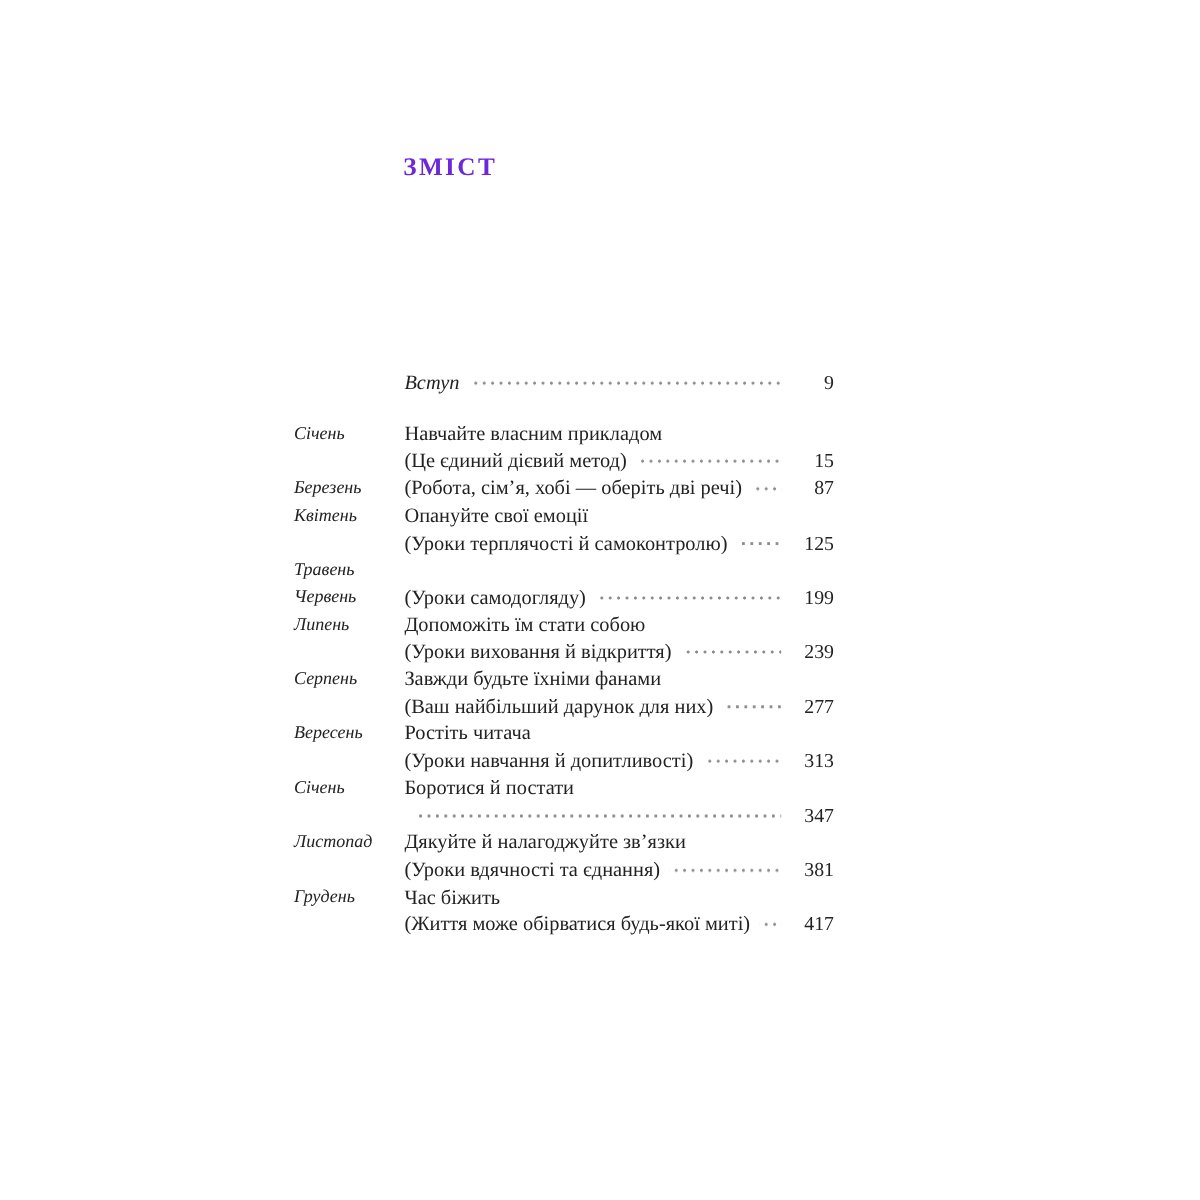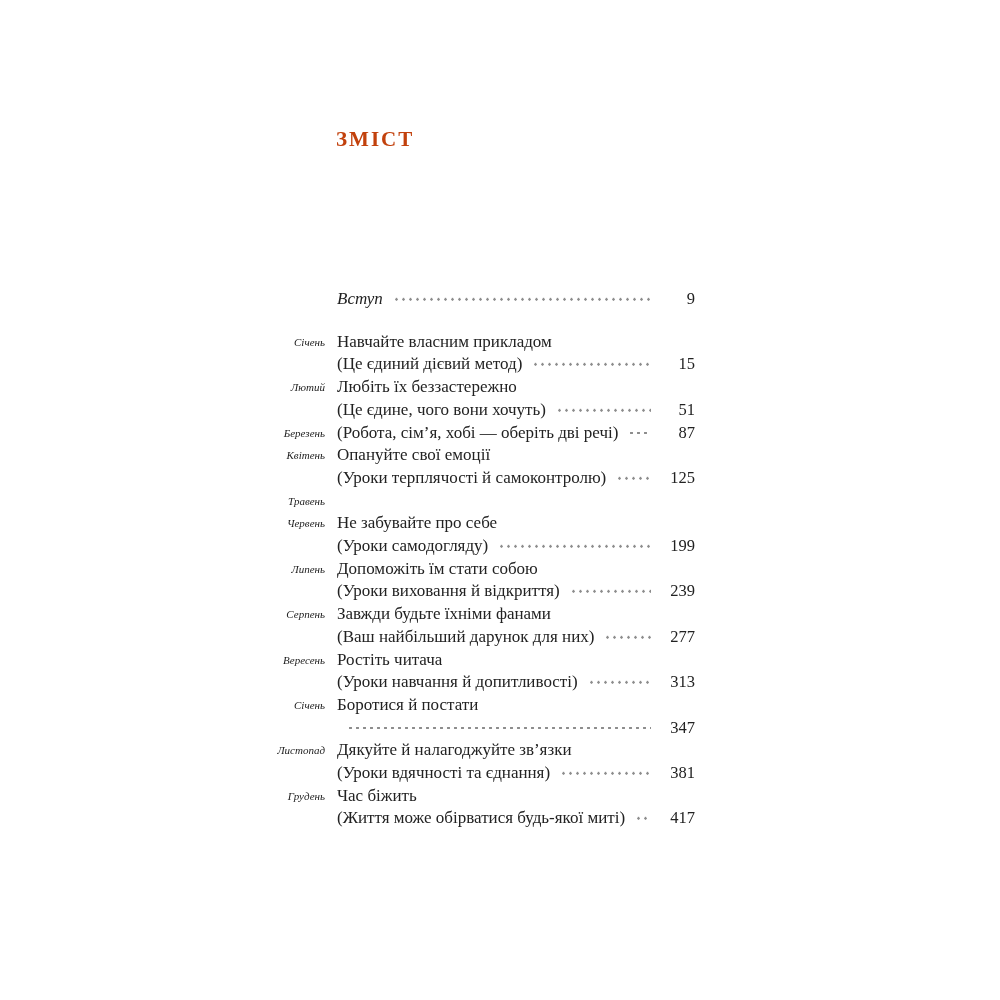--- a/index.html
+++ b/index.html
@@ -21,42 +21,41 @@
     background: #ffffff;
   }
   .title {
     position: absolute;
     left: 336px;
     top: 127px;
     margin: 0;
     font-size: 21px;
     font-weight: bold;
     letter-spacing: 2px;
-    color: #c2410c;
+    color: #6d28d9;
   }
   .toc {
     position: absolute;
     left: 245px;
-    top: 288px;
+    top: 308px;
     width: 450px;
   }
   .entry {
     display: flex;
     gap: 12px;
     margin-bottom: 0;
   }
   .entry.intro {
     margin-bottom: 20px;
   }
   .month {
     flex: none;
     width: 80px;
-    text-align: right;
     font-style: italic;
-    font-size: 11px;
+    font-size: 15px;
     line-height: 22.7px;
     white-space: nowrap;
   }
   .content {
     flex: 1;
     display: flex;
     flex-direction: column;
     min-width: 0;
   }
   .line {
@@ -111,34 +110,20 @@
 
       </div>
       <div class="line line2">
         <span class="t subtitle-text">(Це єдиний дієвий метод)</span>
         <span class="leader leader2"></span>
         <span class="pagenum pagenum2">15</span>
       </div>
     </div>
   </div>
       <div class="entry">
-    <div class="month">Лютий</div>
-    <div class="content">
-      <div class="line line1">
-        <span class="t title-text">Любіть їх беззастережно</span>
-
-      </div>
-      <div class="line line2">
-        <span class="t subtitle-text">(Це єдине, чого вони хочуть)</span>
-        <span class="leader leader2"></span>
-        <span class="pagenum pagenum2">51</span>
-      </div>
-    </div>
-  </div>
-      <div class="entry">
     <div class="month">Березень</div>
     <div class="content">
       <div class="line line2">
         <span class="t subtitle-text">(Робота, сім’я, хобі — оберіть дві речі)</span>
         <span class="leader leader2"></span>
         <span class="pagenum pagenum2">87</span>
       </div>
     </div>
   </div>
       <div class="entry">
@@ -154,24 +139,20 @@
         <span class="pagenum pagenum2">125</span>
       </div>
     </div>
   </div>
       <div class="entry">
     <div class="month">Травень</div>
   </div>
       <div class="entry">
     <div class="month">Червень</div>
     <div class="content">
-      <div class="line line1">
-        <span class="t title-text">Не забувайте про себе</span>
-
-      </div>
       <div class="line line2">
         <span class="t subtitle-text">(Уроки самодогляду)</span>
         <span class="leader leader2"></span>
         <span class="pagenum pagenum2">199</span>
       </div>
     </div>
   </div>
       <div class="entry">
     <div class="month">Липень</div>
     <div class="content">

